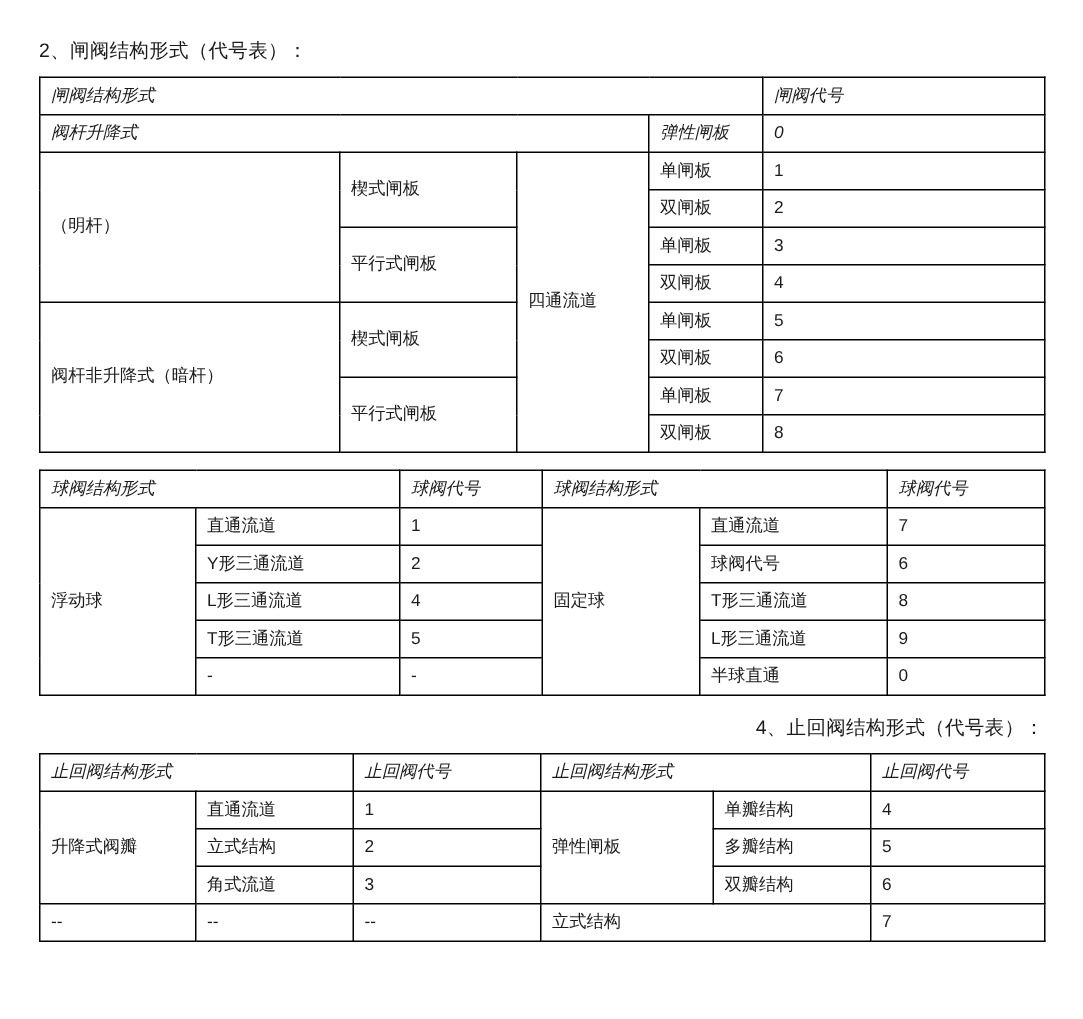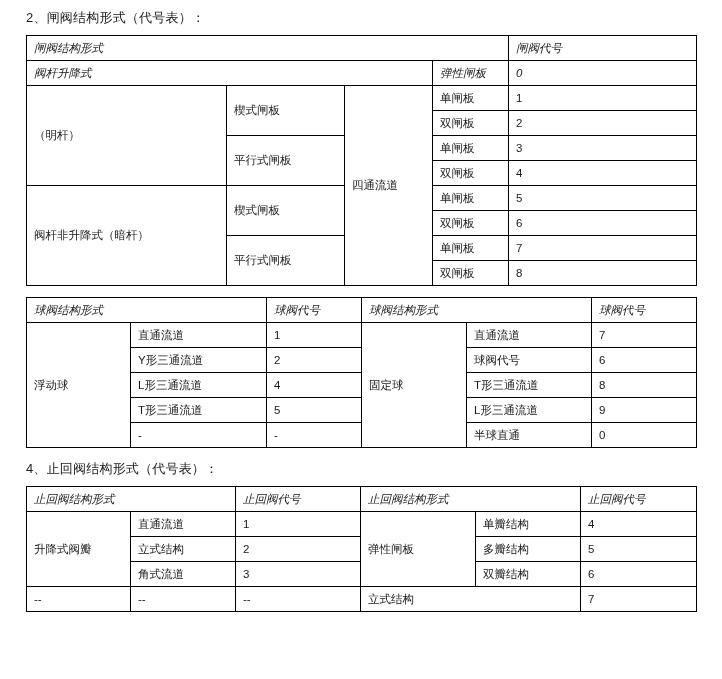--- a/index.html
+++ b/index.html
@@ -12,31 +12,31 @@
     height: 679px;
     font-family: "Liberation Sans", "DejaVu Sans", sans-serif;
     color: #1a1a1a;
     overflow: hidden;
   }
   .page {
     position: relative;
     width: 722px;
     height: 679px;
     box-sizing: border-box;
-    padding: 0 26px;
+    padding: 16px 26px;
   }
   .section-title {
     font-size: 13px;
     line-height: 1;
     color: #1a1a1a;
     letter-spacing: 0.2px;
   }
   .t1 { padding-top: 11px; }
   .t2 { padding-top: 14px; }
-  .t3 { padding-top: 14px; }
+  .t3 { padding-top: 14px; text-align: right; }
 
   table.doc {
     border-collapse: collapse;
     table-layout: fixed;
     width: 670px;
     margin-top: 11px;
     font-size: 11.5px;
     color: #1a1a1a;
   }
   table.doc td {

